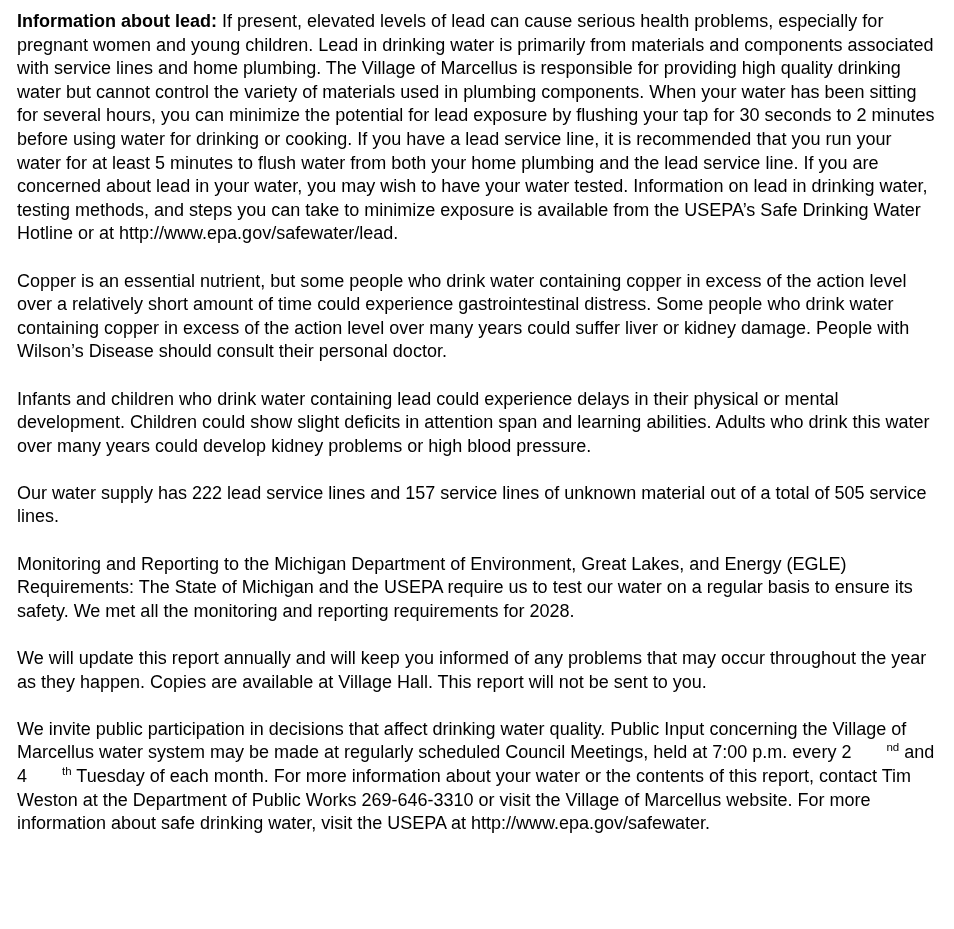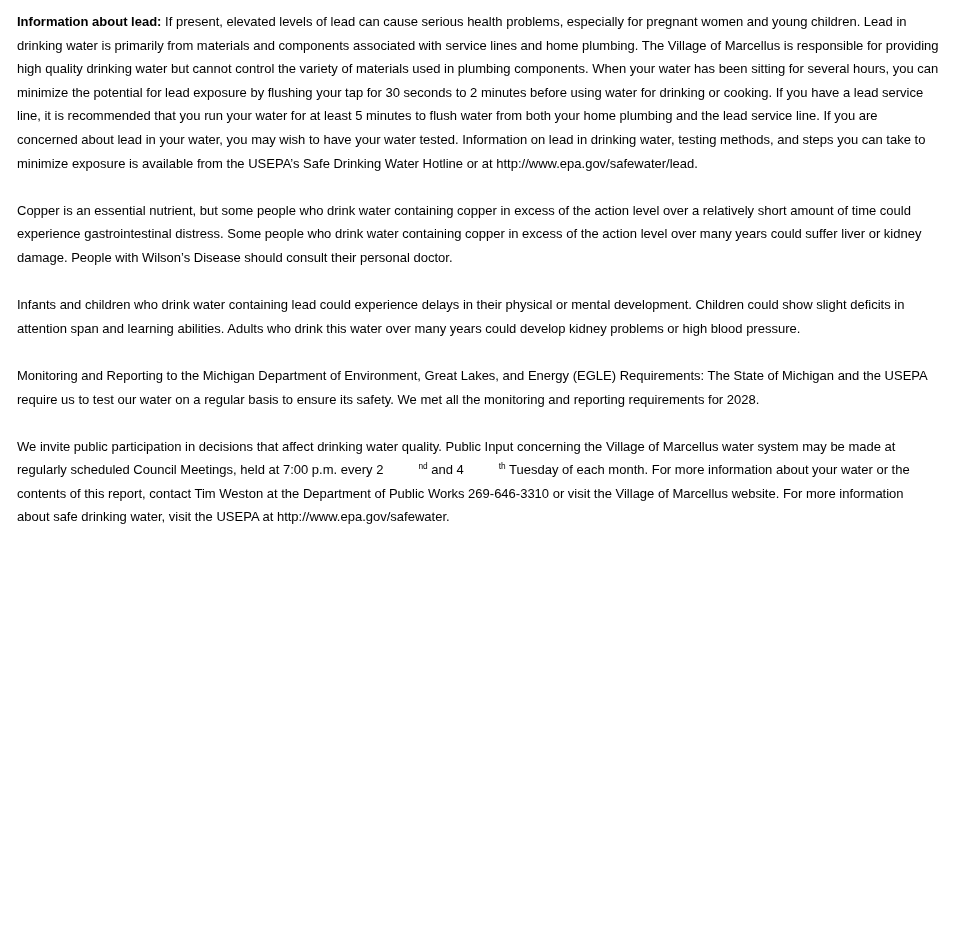--- a/index.html
+++ b/index.html
@@ -8,21 +8,21 @@
     background: #ffffff;
   }
   .page {
     width: 954px;
     height: 929px;
     box-sizing: border-box;
     padding: 10px 15px 0 17px;
     background: #ffffff;
     color: #000000;
     font-family: "Liberation Sans", sans-serif;
-    font-size: 13px;
+    font-size: 18px;
     line-height: 23.6px;
     overflow: hidden;
     -webkit-font-smoothing: antialiased;
   }
   .page p {
     margin: 0 0 23.6px 0;
     padding: 0;
   }
   .page strong {
     font-weight: bold;
@@ -38,19 +38,21 @@
 <body>
 
 <div class="page">
 
   <p><strong>Information about lead:</strong><span> If present, elevated levels of lead can cause serious health problems, especially for pregnant women and young children. Lead in drinking water is primarily from materials and components associated with service lines and home plumbing. The Village of Marcellus is responsible for providing high quality drinking water but cannot control the variety of materials used in plumbing components. When your water has been sitting for several hours, you can minimize the potential for lead exposure by flushing your tap for 30 seconds to 2 minutes before using water for drinking or cooking. If you have a lead service line, it is recommended that you run your water for at least 5 minutes to flush water from both your home plumbing and the lead service line. If you are concerned about lead in your water, you may wish to have your water tested. Information on lead in drinking water, testing methods, and steps you can take to minimize exposure is available from the USEPA’s Safe Drinking Water Hotline or at http://www.epa.gov/safewater/lead.</span></p>
 
   <p>Copper is an essential nutrient, but some people who drink water containing copper in excess of the action level over a relatively short amount of time could experience gastrointestinal distress. Some people who drink water containing copper in excess of the action level over many years could suffer liver or kidney damage. People with Wilson’s Disease should consult their personal doctor.</p>
 
   <p>Infants and children who drink water containing lead could experience delays in their physical or mental development. Children could show slight deficits in attention span and learning abilities. Adults who drink this water over many years could develop kidney problems or high blood pressure.</p>
 
+  <p>Our water supply has 222 lead service lines and 157 service lines of unknown material out of a total of 505 service lines.</p>
 
   <p>Monitoring and Reporting to the Michigan Department of Environment, Great Lakes, and Energy (EGLE) Requirements: The State of Michigan and the USEPA require us to test our water on a regular basis to ensure its safety. We met all the monitoring and reporting requirements for 2028.</p>
 
+  <p>We will update this report annually and will keep you informed of any problems that may occur throughout the year as they happen. Copies are available at Village Hall. This report will not be sent to you.</p>
 
   <p><span>We invite public participation in decisions that affect drinking water quality. Public Input concerning the Village of Marcellus water system may be made at regularly scheduled Council Meetings, held at 7:00 p.m. every 2</span><sup class="ordinal">nd</sup><span> and 4</span><sup class="ordinal">th</sup><span> Tuesday of each month. For more information about your water or the contents of this report, contact Tim Weston at the Department of Public Works 269-646-3310 or visit the Village of Marcellus website. For more information about safe drinking water, visit the USEPA at http://www.epa.gov/safewater.</span></p>
 
 </div>
 
 </body></html>

